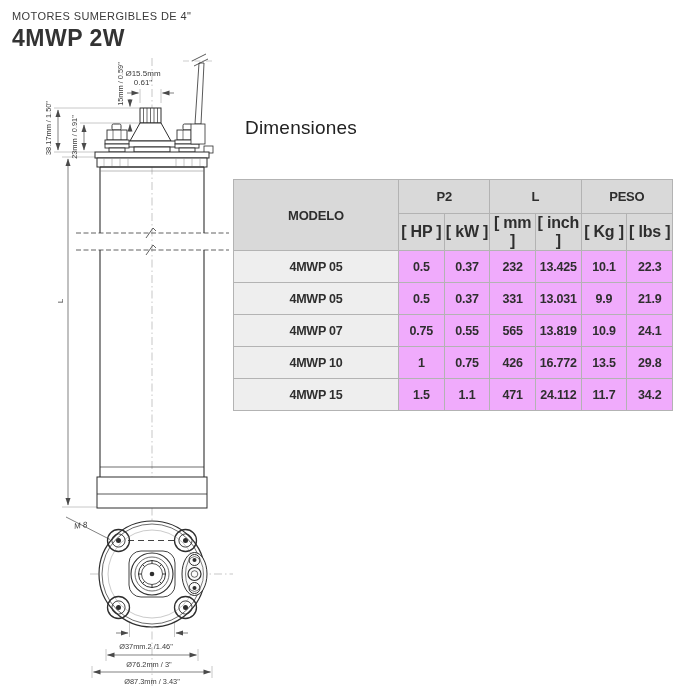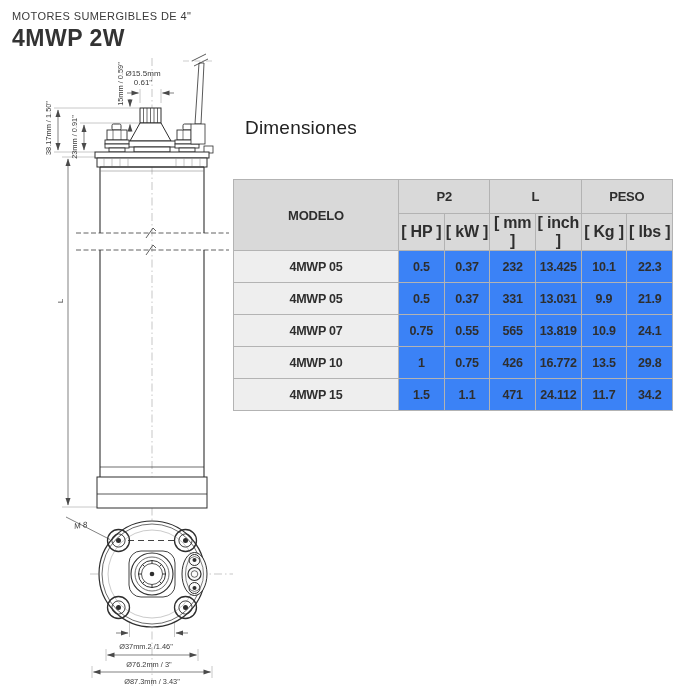--- a/index.html
+++ b/index.html
@@ -18,21 +18,21 @@
     font-size:12.5px;font-weight:bold;color:#2e2e2e;text-align:center;letter-spacing:-0.2px;
   }
   table.dim th, table.dim td{border:1px solid #b3b3b3;padding:0;}
   table.dim{border:1px solid #9a9a9a;margin-top:27px;}
   .hdr{background:#d9d9d9;}
   .grp-row th{height:33px;font-size:13px;}
   .sub-row th{height:22px;font-size:16px;}
   .modelo-col{width:102px;}
   .val-col{width:56px;}
   td.model-cell{background:#eeeeee;}
-  tr.data-row{height:32px;background:#3b82f6;}
+  tr.data-row{height:32px;background:#f0abfc;}
   svg text{fill:#3a3a3a;font-family:"Liberation Sans",sans-serif;}
   .drawing{position:absolute;left:0;top:0;}
 </style>
 </head>
 <body>
 
 <div class="header">
   <div class="category">MOTORES SUMERGIBLES DE 4"</div>
   <div class="model">4MWP 2W</div>
 </div>

